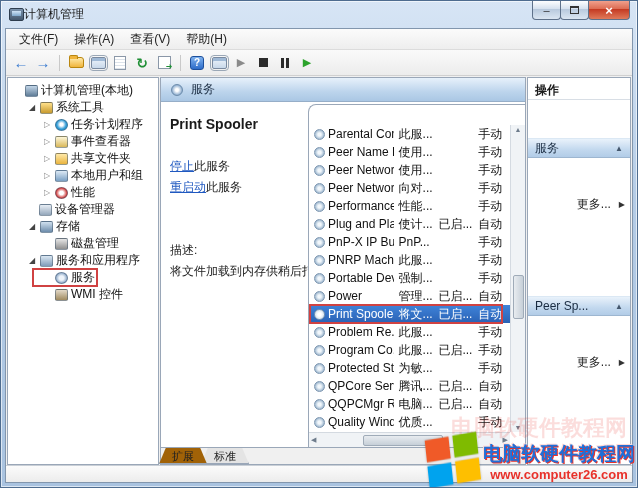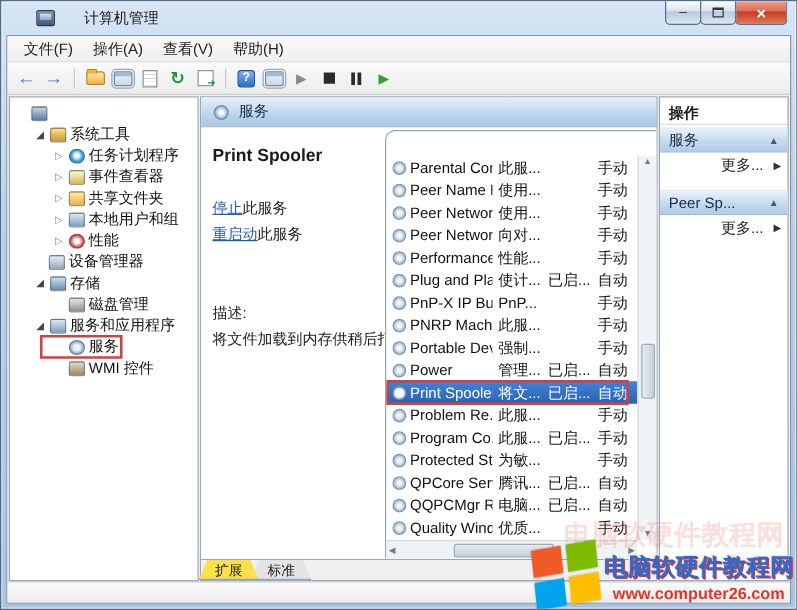--- a/index.html
+++ b/index.html
@@ -1,21 +1,21 @@
 <!DOCTYPE html>
 <html><head>
 <meta charset="utf-8">
 <style>
   * { margin:0; padding:0; box-sizing:border-box; }
   html,body { width:638px; height:488px; background:#fff; font-family:"Liberation Sans","DejaVu Sans",sans-serif; }
   .window { position:relative; width:638px; height:488px; background:linear-gradient(#d7e5f5,#b5cce6 40%,#a9c3e0); border:1px solid #4e6c8f; box-shadow:inset 0 0 0 1px rgba(255,255,255,.6); overflow:hidden; font-size:12px; }
 
   
   .titlebar { position:absolute; left:0; top:0; right:0; height:27px; }
-  .title-left { position:absolute; left:8px; top:5px; display:flex; align-items:center; gap:23px; color:#1a1a1a;margin-left:20px; }
+  .title-left { position:absolute; left:8px; top:5px; display:flex; align-items:center; gap:0; color:#1a1a1a; }
   .app-icon { width:15px; height:13px; background:linear-gradient(#7c94ad,#45586e); border:1px solid #2e3d4e; border-radius:2px; position:relative; }
   .app-icon::after { content:""; position:absolute; left:2px; top:2px; right:2px; bottom:4px; background:linear-gradient(#cfe3f5,#7fa8cc); }
   .caption-buttons { position:absolute; top:0; right:7px; display:flex; }
   .cap-btn { width:29px; height:19px; border:1px solid #5e718a; border-top:none; background:linear-gradient(#fdfeff,#d4e0ee 45%,#b8c9dd 46%,#dbe6f2); display:flex; align-items:center; justify-content:center; font-size:11px; color:#333; border-radius:0 0 4px 4px; margin-left:-1px; }
   .cap-btn.close { width:42px; background:linear-gradient(#f0a08c,#dc6a51 45%,#c43a22 46%,#e07a5a); color:#fff; font-weight:bold; font-size:13px; }
   .cap-glyph-max { width:9px; height:8px; border:1px solid #333; border-top-width:2px; background:transparent; }
 
   
   .client { position:absolute; left:4px; right:4px; top:27px; bottom:4px; background:#f0f0f0; border:1px solid #8296ad; display:flex; flex-direction:column; }
   .menubar { height:21px; display:flex; align-items:center; gap:2px; padding:0 6px; background:linear-gradient(#fbfbfb,#eeeeee); border-bottom:1px solid #dcdcdc; }
@@ -95,24 +95,24 @@
   
   .vscroll { position:absolute; top:20px; right:0; bottom:15px; width:15px; background:#f0f3f6; border-left:1px solid #d4dae1; display:flex; flex-direction:column; align-items:center; justify-content:space-between; padding:1px 0; }
   .vthumb { position:absolute; left:2px; top:150px; width:11px; height:44px; background:linear-gradient(90deg,#e8ecf0,#c6cfd8); border:1px solid #9fabb8; border-radius:2px; }
   .hscroll { position:absolute; left:0; bottom:0; right:15px; height:15px; background:#f0f3f6; border-top:1px solid #d4dae1; display:flex; align-items:center; justify-content:space-between; padding:0 2px; }
   .hthumb { position:absolute; left:54px; top:2px; width:80px; height:11px; background:linear-gradient(#e8ecf0,#c6cfd8); border:1px solid #9fabb8; border-radius:2px; }
   .scr-arrow { font-size:7px; color:#6e7c8c; }
 
   
   .tabs { height:17px; display:flex; align-items:flex-start; padding-left:4px; background:#f0f0f0; border-top:1px solid #9aa7b8; }
   .tab { position:relative; height:16px; padding:1px 12px 0; font-size:11px; color:#222; clip-path:polygon(14% 0, 86% 0, 100% 100%, 0 100%); background:#e4e4e4; border:1px solid #9aa7b8; border-top:none; margin-left:-6px; }
-  .tab.active { background:#fde047; z-index:2; }
-
-  
-  .actions { width:104px; background:#fff; border:1px solid #9aa7b8; display:flex; flex-direction:column; }
+  .tab.active { background:#a16207; z-index:2; }
+
+  
+  .actions { width:104px; background:#fff; border:1px solid #9aa7b8; display:flex; flex-direction:column;gap:36px; }
   .actions-title { height:22px; padding:4px 7px 0; font-weight:bold; color:#1a1a1a; border-bottom:1px solid #d8dee5; }
   .act-section-h { height:20px; margin-top:2px; background:linear-gradient(#e9f2fb,#c2d8ee 60%,#b2cce7); border-top:1px solid #dbe8f4; border-bottom:1px solid #9db6d0; display:flex; align-items:center; justify-content:space-between; padding:0 7px; color:#1a2c42; }
   .act-caret { font-size:8px; color:#44576d; }
   .act-more { height:20px; display:flex; align-items:center; justify-content:flex-end; gap:8px; padding:0 5px 0 7px; color:#222; }
   .act-more .mlabel { } .act-more .marrow { font-size:8px; color:#333; }
   .act-gap { height:8px; }
 
   
   .statusbar { height:17px; background:linear-gradient(#fbfbfb,#ececec); border-top:1px solid #c9cfd6; }
 
@@ -198,20 +198,21 @@
       <span class="tb-ic ic-resume">▶</span>
     </div>
 
     <div class="main">
 
       <div class="panel tree">
         <div>
             <div class="tree-item" style="padding-left: 4px;">
               <span class="caret none"></span>
               <span class="ticon i-computer"></span>
+              <span>计算机管理(本地)</span>
             </div>
             <div class="tree-item" style="padding-left: 19px;">
               <span class="caret expanded">◢</span>
               <span class="ticon i-tools"></span>
               <span>系统工具</span>
             </div>
             <div class="tree-item" style="padding-left: 34px;">
               <span class="caret collapsed">▷</span>
               <span class="ticon i-scheduler"></span>
               <span>任务计划程序</span>

